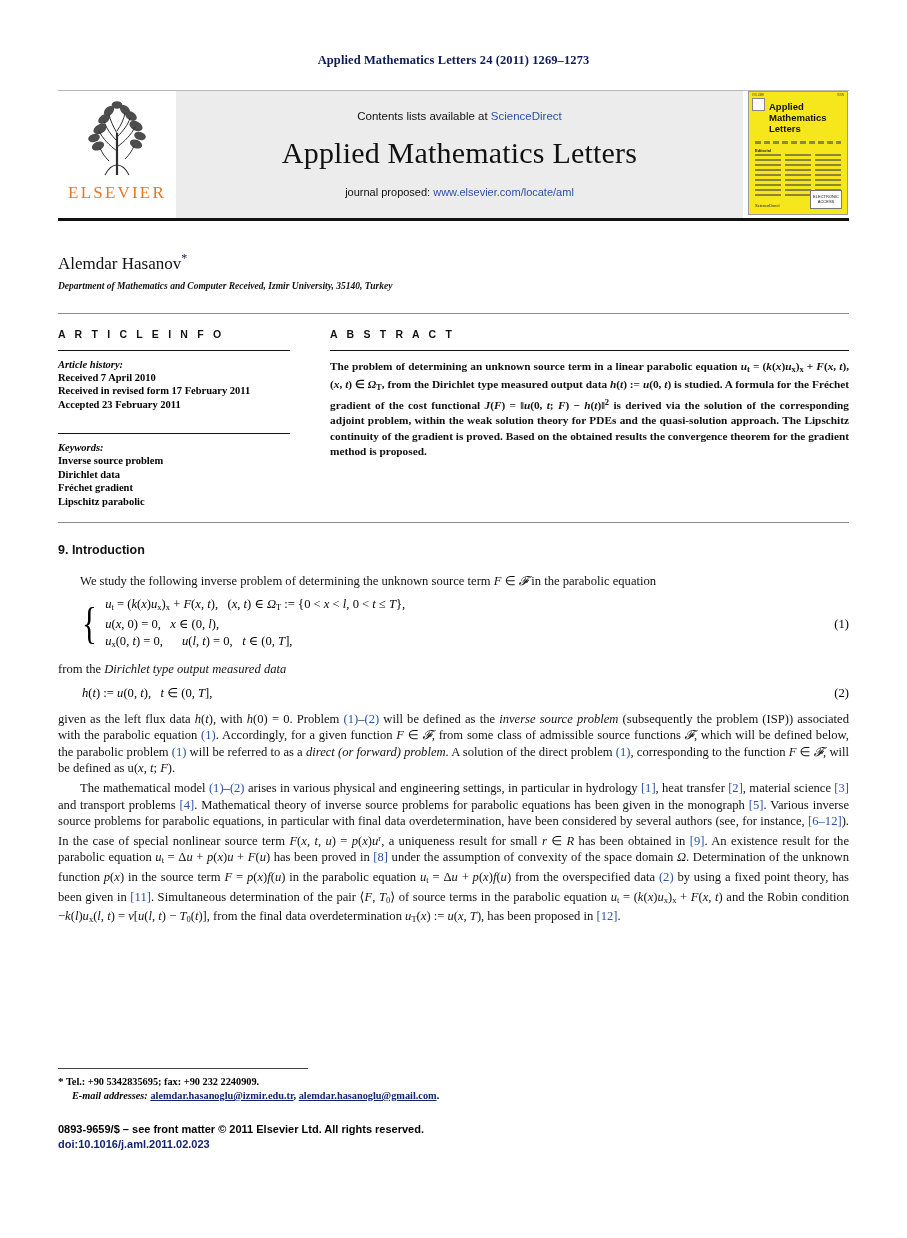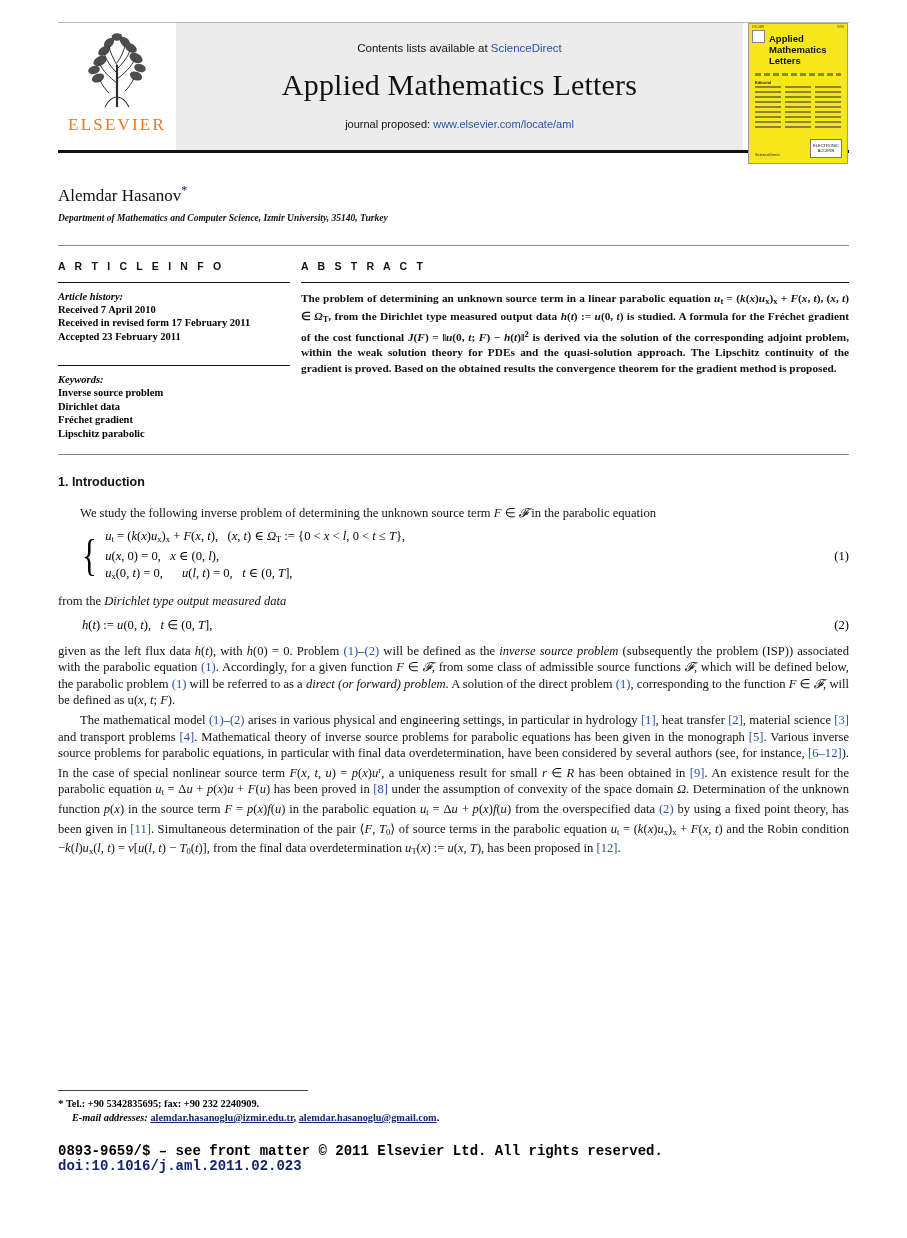--- a/index.html
+++ b/index.html
@@ -87,21 +87,21 @@
     width: 106px;
     flex: 0 0 106px;
     background: #ffffff;
     display: flex;
     align-items: flex-start;
     justify-content: center;
     padding-left: 4px;
   }
   .cover {
     width: 100px;
-    height: 141px;
+    height: 124px;
     background: #f5e71c;
     border: 1px solid #9b9b9b;
     position: relative;
     overflow: hidden;
     font-family: "Liberation Sans", sans-serif;
   }
   .cover .ctop {
     font-size: 2.6px; color: #333; padding: 2px 3px 0 3px; letter-spacing:.2px;
     display:flex; justify-content:space-between;
   }
@@ -143,21 +143,21 @@
     font-size: 9.5px;
     color: #111;
     margin: 0;
   }
 
   
   .info-rule-top { margin: 22px 58px 0 58px; border-top: 1px solid #8a8a8a; }
   .twocol {
     margin: 0 58px;
     display: flex;
-    gap: 11px;
+    gap: 40px;
     padding-top: 14px;
   }
   .col-info { width: 232px; flex: 0 0 232px; }
   .col-abs { flex: 1 1 auto; }
   .sechead {
     font-family: "Liberation Sans", sans-serif;
     font-weight: bold;
     font-size: 10.5px;
     letter-spacing: 3.2px;
     margin-bottom: 10px;
@@ -260,32 +260,33 @@
     font-family: "Liberation Serif", serif;
     font-size: 10.3px;
     line-height: 14px;
     font-weight: bold;
   }
   .footnote .star { font-size: 11px; }
   .footnote em { font-style: italic; }
   .footnote a { color: #14246e; text-decoration: underline; }
   .colophon {
     position: absolute; left: 58px; top: 1122px; right: 56px;
-    font-family: Liberation Mono, monospace;
-    font-size: 14px;
+    font-family: Liberation Sans, sans-serif;
+    font-size: 11px;
     line-height: 14.5px;
     font-weight: bold;
   }
   .colophon .doi { color: #14246e; }
 </style>
 </head>
 <body>
 
 <div class="page">
 
+  <div class="runhead">Applied Mathematics Letters 24 (2011) 1269–1273</div>
 
   <div class="masthead">
 
     <div class="elsevier-box">
       <svg class="tree-svg" width="84" height="86" viewBox="0 0 84 86">
         <g stroke="#2e2e2e" stroke-width="1" fill="none">
           <path d="M42 80 L42 38" stroke-width="2.2"></path>
           <path d="M42 56 C34 50 28 44 24 36"></path>
           <path d="M42 52 C50 46 56 40 60 32"></path>
           <path d="M42 46 C36 40 31 33 29 26"></path>
@@ -346,21 +347,21 @@
           </div>
         <div class="csd">ScienceDirect</div>
         <div class="cbadge">ELECTRONIC ACCESS</div>
       </div>
     </div>
   </div>
   <div class="masthead-rule"></div>
 
   <div class="titleblock">
     <div class="author"><span>Alemdar Hasanov</span><sup>*</sup></div>
-    <div class="affil">Department of Mathematics and Computer Science, Izmir University, 35140, Turkey</div>
+    <div class="affil">Department of Mathematics and Computer Received, Izmir University, 35140, Turkey</div>
   </div>
 
   <div class="info-rule-top"></div>
 
   <div class="twocol">
     <div class="col-info">
       <div class="sechead">A R T I C L E    I N F O</div>
       <div class="thinrule"></div>
       <div class="info-label">Article history:</div>
       <div class="info-line">Received 7 April 2010</div>
@@ -381,21 +382,21 @@
       <p class="abstract-body">The problem of determining an unknown source term in a linear parabolic equation
         <span class="mi">u</span><sub class="s">t</sub> = (<span class="mi">k</span>(<span class="mi">x</span>)<span class="mi">u</span><sub class="s">x</sub>)<sub class="s">x</sub> + <span class="mi">F</span>(<span class="mi">x</span>, <span class="mi">t</span>), (<span class="mi">x</span>, <span class="mi">t</span>) ∈ <span class="mi">Ω</span><sub class="s">T</sub>, from the Dirichlet type measured output data
         <span class="mi">h</span>(<span class="mi">t</span>) := <span class="mi">u</span>(0, <span class="mi">t</span>) is studied. A formula for the Fréchet gradient of the cost functional
         <span class="mi">J</span>(<span class="mi">F</span>) = ‖<span class="mi">u</span>(0, <span class="mi">t</span>; <span class="mi">F</span>) − <span class="mi">h</span>(<span class="mi">t</span>)‖<sup class="s">2</sup> is derived via the solution of the corresponding adjoint problem, within the weak solution theory for PDEs and the quasi-solution approach. The Lipschitz continuity of the gradient is proved. Based on the obtained results the convergence theorem for the gradient method is proposed.</p>
     </div>
   </div>
 
   <div class="body-rule"></div>
 
   <div class="body">
-    <h2 class="section">1.  Introduction</h2>
+    <h2 class="section">9.  Introduction</h2>
 
     <p class="para indent">We study the following inverse problem of determining the unknown source term <span class="mi">F</span> ∈ <span class="scr">𝓕</span> in the parabolic equation</p>
 
     <div class="eqblock">
       <div class="eqbody">
         <div class="sys">
           <span class="brace">{</span>
           <span class="sys-lines">
             <div><span class="mi">u</span><sub class="s">t</sub> = (<span class="mi">k</span>(<span class="mi">x</span>)<span class="mi">u</span><sub class="s">x</sub>)<sub class="s">x</sub> + <span class="mi">F</span>(<span class="mi">x</span>, <span class="mi">t</span>),&nbsp;&nbsp;&nbsp;(<span class="mi">x</span>, <span class="mi">t</span>) ∈ <span class="mi">Ω</span><sub class="s">T</sub> := {0 &lt; <span class="mi">x</span> &lt; <span class="mi">l</span>, 0 &lt; <span class="mi">t</span> ≤ <span class="mi">T</span>},</div>
             <div><span class="mi">u</span>(<span class="mi">x</span>, 0) = 0,&nbsp;&nbsp;&nbsp;<span class="mi">x</span> ∈ (0, <span class="mi">l</span>),</div>

